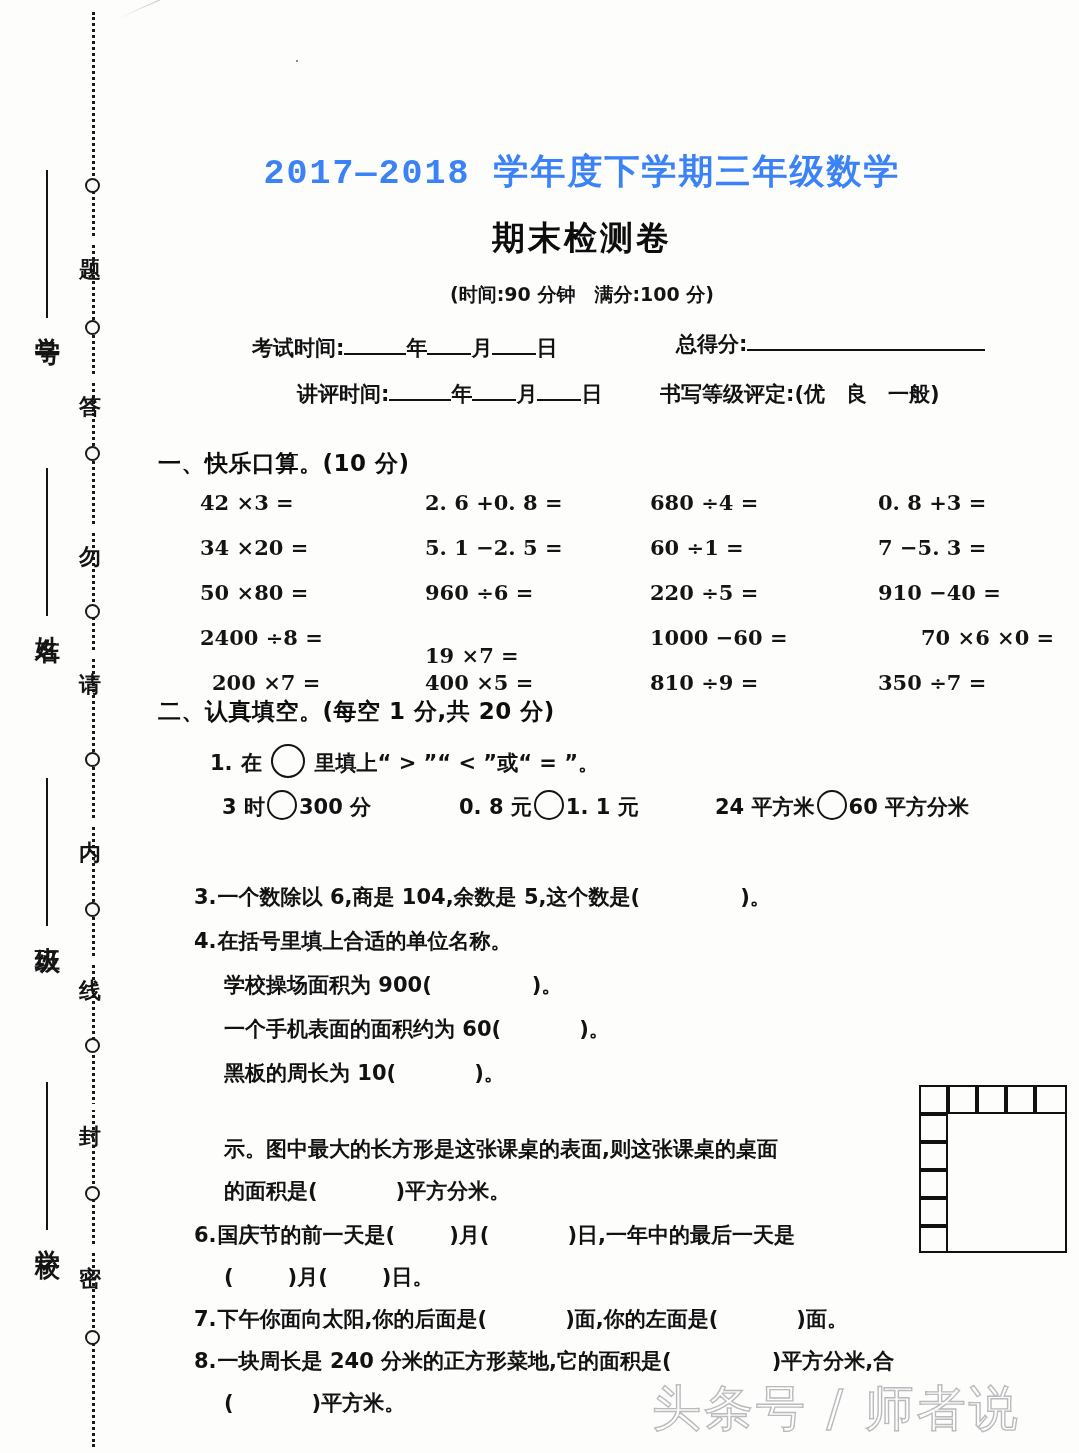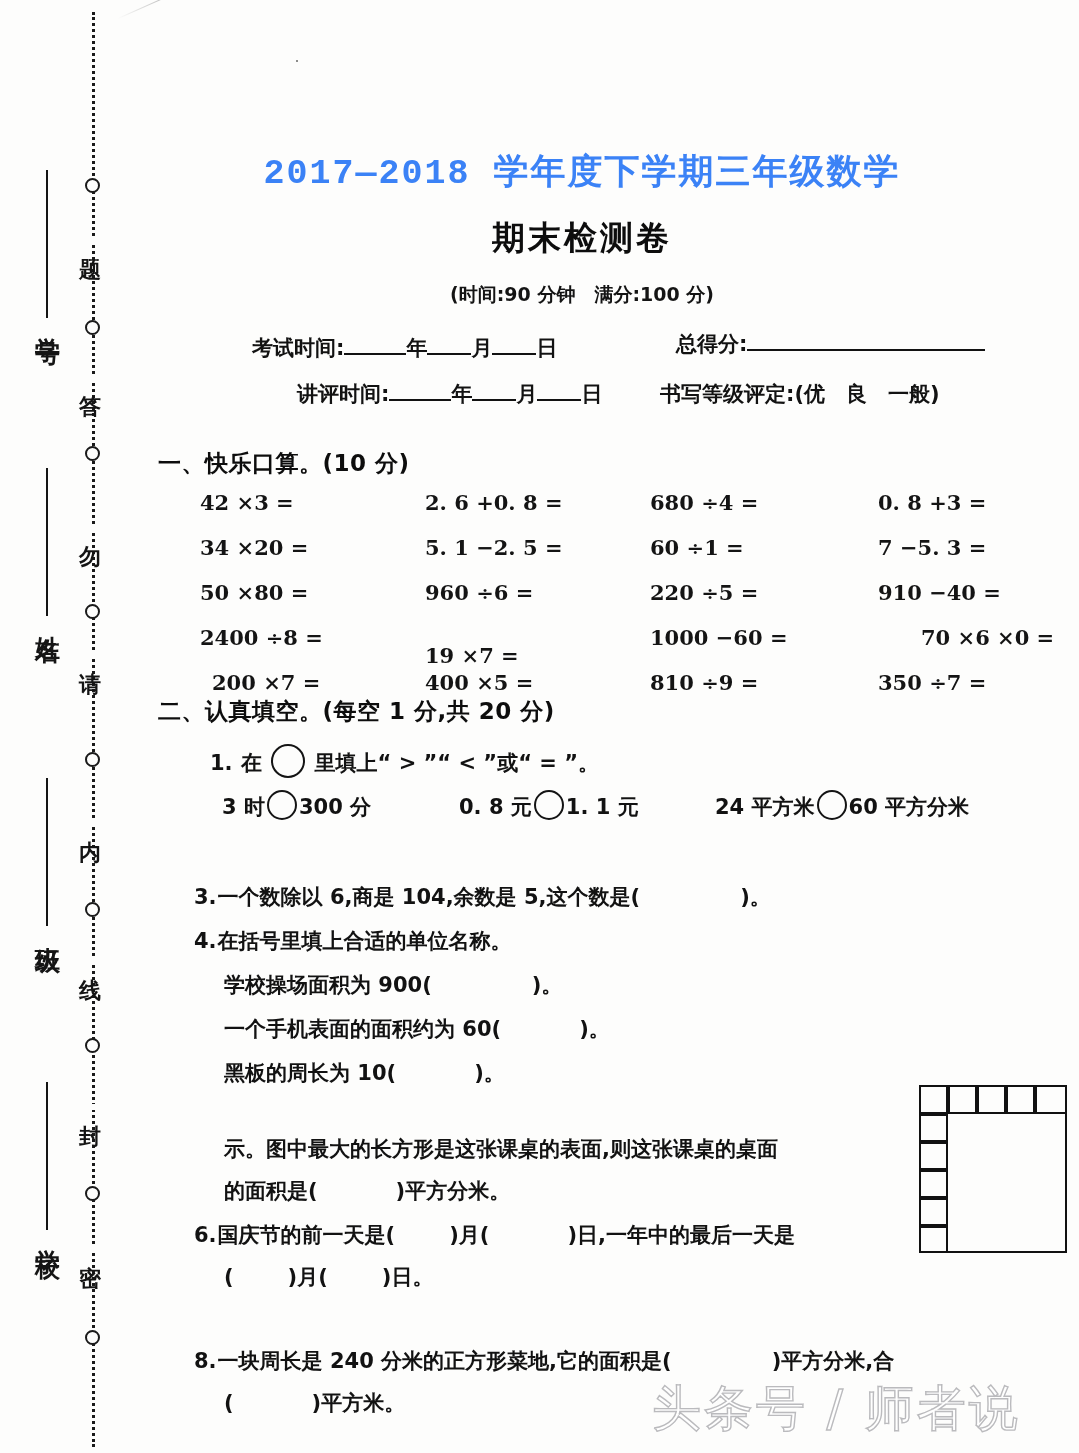--- a/index.html
+++ b/index.html
@@ -370,20 +370,23 @@
       <span>的面积是(</span><span class="blank-md"></span><span>)平方分米。</span>
     </div>
 
     <div class="q" style="left:42px; top:1218px;">
       <span class="num">6.</span><span>国庆节的前一天是(</span><span class="blank-sm"></span><span>)月(</span><span class="blank-md"></span><span>)日,一年中的最后一天是</span>
     </div>
     <div class="q" style="left:72px; top:1260px;">
       <span>(</span><span class="blank-sm"></span><span>)月(</span><span class="blank-sm"></span><span>)日。</span>
     </div>
 
+    <div class="q" style="left:42px; top:1302px;">
+      <span class="num">7.</span><span>下午你面向太阳,你的后面是(</span><span class="blank-md"></span><span>)面,你的左面是(</span><span class="blank-md"></span><span>)面。</span>
+    </div>
 
     <div class="q" style="left:42px; top:1344px;">
       <span class="num">8.</span><span>一块周长是 240 分米的正方形菜地,它的面积是(</span><span class="blank-lg"></span><span>)平方分米,合</span>
     </div>
     <div class="q" style="left:72px; top:1386px;">
       <span>(</span><span class="blank-md"></span><span>)平方米。</span>
     </div>
 
     <div id="desk-figure">
       <div class="outer"></div>

